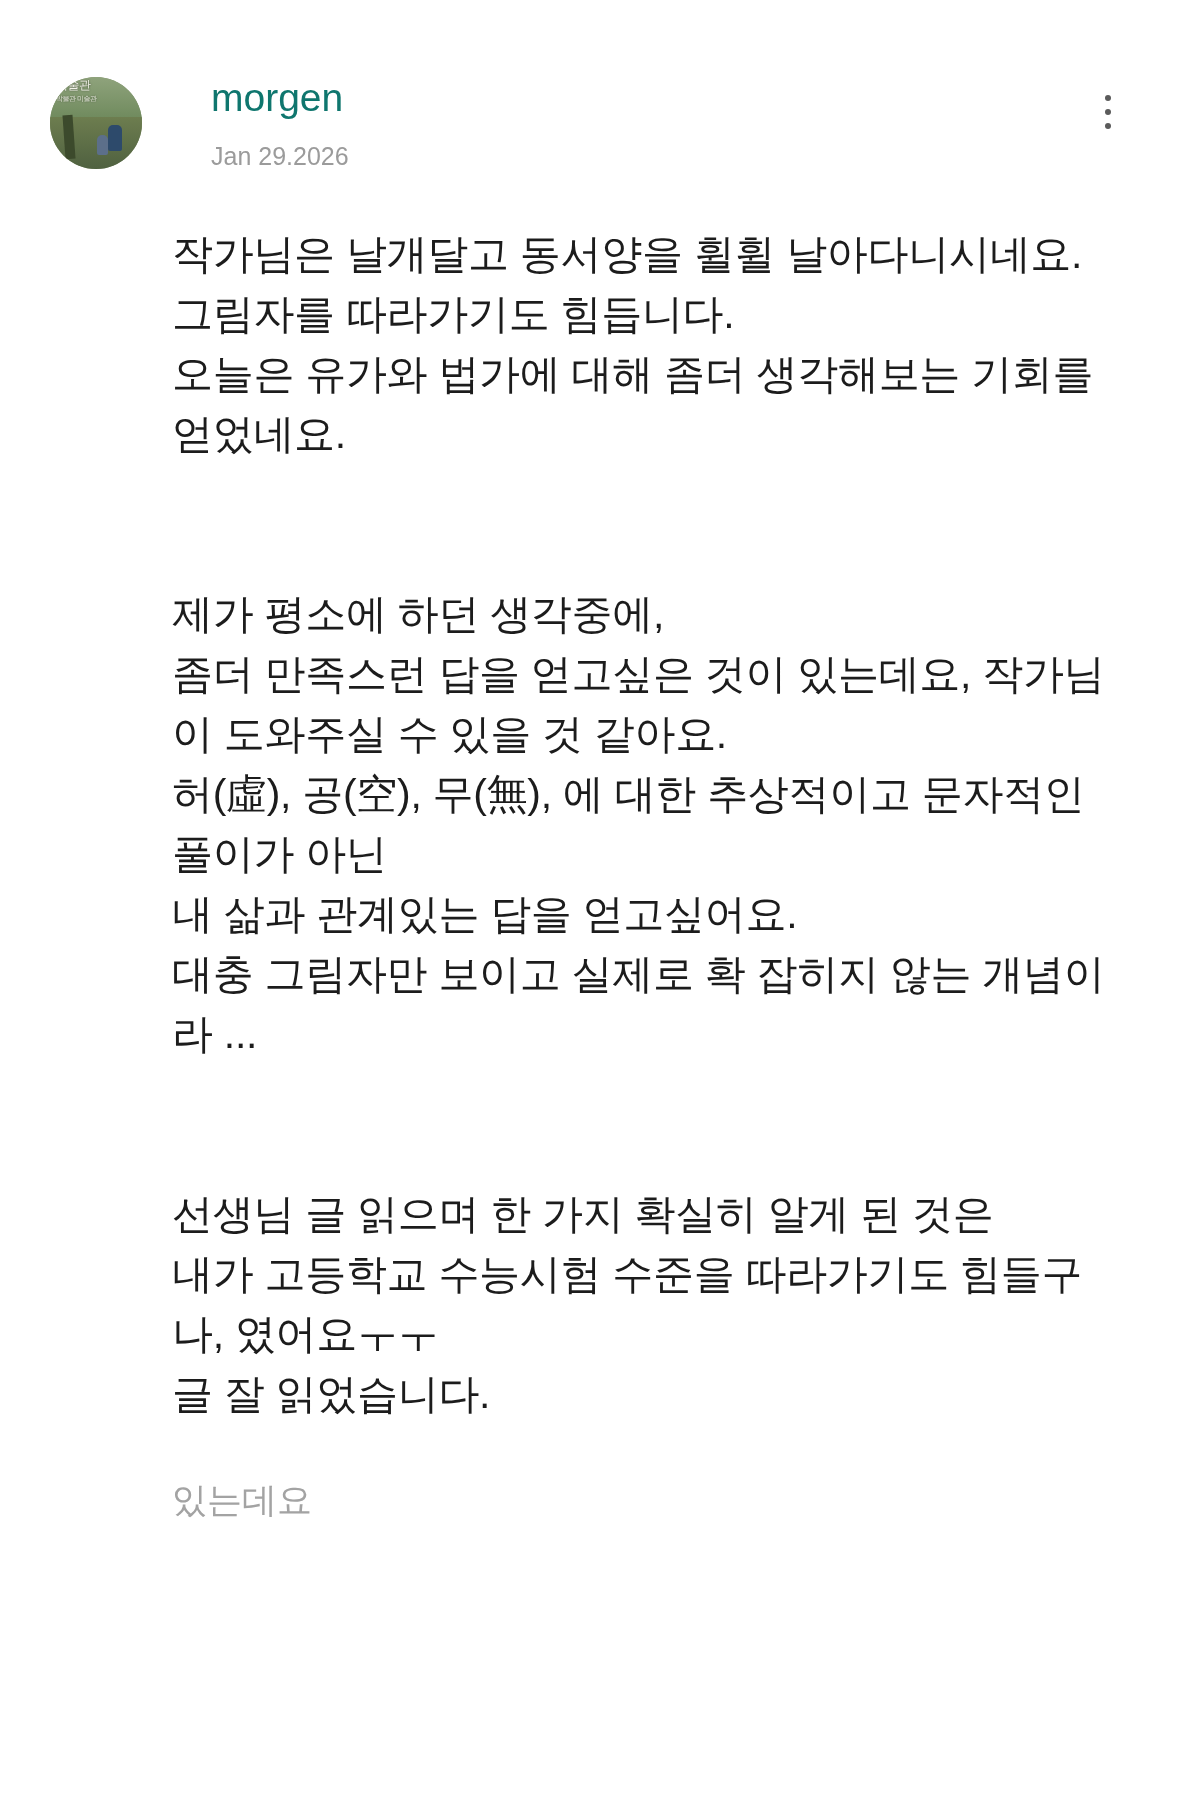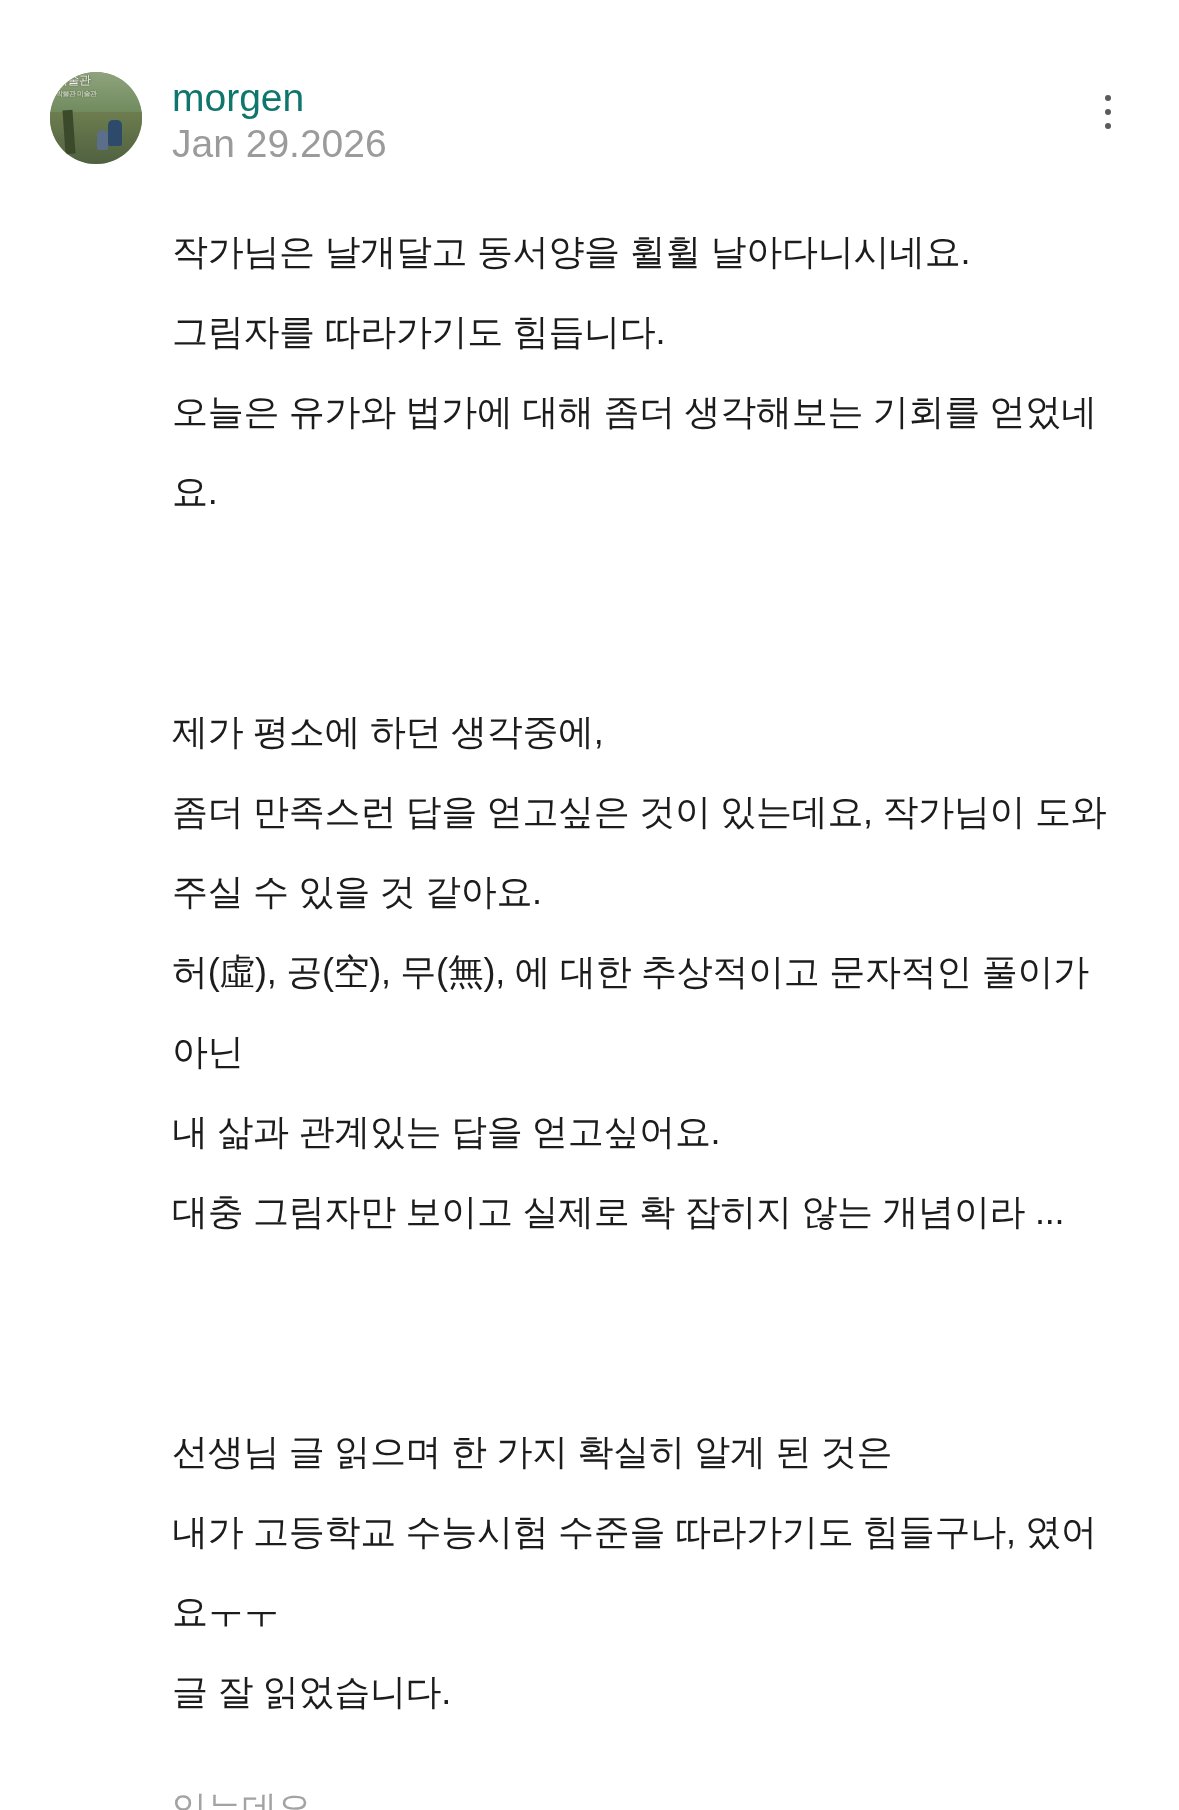--- a/index.html
+++ b/index.html
@@ -19,22 +19,23 @@
     position: relative;
     width: 100%;
     height: 100%;
     box-sizing: border-box;
     padding: 70px 40px 0 50px;
   }
 
   
   .comment-header {
     display: flex;
-    align-items: flex-end;
+    align-items: center;
     position: relative;
+    gap: 39px;
   }
 
   .avatar {
     width: 92px;
     height: 92px;
     border-radius: 50%;
     flex: 0 0 auto;
     overflow: hidden;
     position: relative;
     background: #7f8f6a;
@@ -101,22 +102,22 @@
     margin-left: 30px;
     padding-top: 6px;
   }
   .author {
     font-size: 39px;
     line-height: 44px;
     color: #0f766e;
     font-weight: 400;
   }
   .date {
-    margin-top: 4px;
-    font-size: 39px;
+    margin-top: 16px;
+    font-size: 25px;
     line-height: 40px;
     color: #9b9b9b;
     font-weight: 400;
   }
 
   .more-btn {
     position: absolute;
     right: 8px;
     top: 14px;
     width: 46px;
@@ -134,22 +135,22 @@
     height: 6px;
     border-radius: 50%;
     background: #5b5b5b;
   }
 
   
   .comment-body {
     margin-top: 48px;
     margin-left: 122px;
     padding-right: 18px;
-    font-size: 36px;
-    line-height: 80px;
+    font-size: 41px;
+    line-height: 60px;
     color: #1c1c1c;
     white-space: pre-wrap;
     word-break: break-word;
     letter-spacing: -0.3px;
   }
 
   .reply-btn {
     margin-top: 56px;
     margin-left: 122px;
     font-size: 35px;

